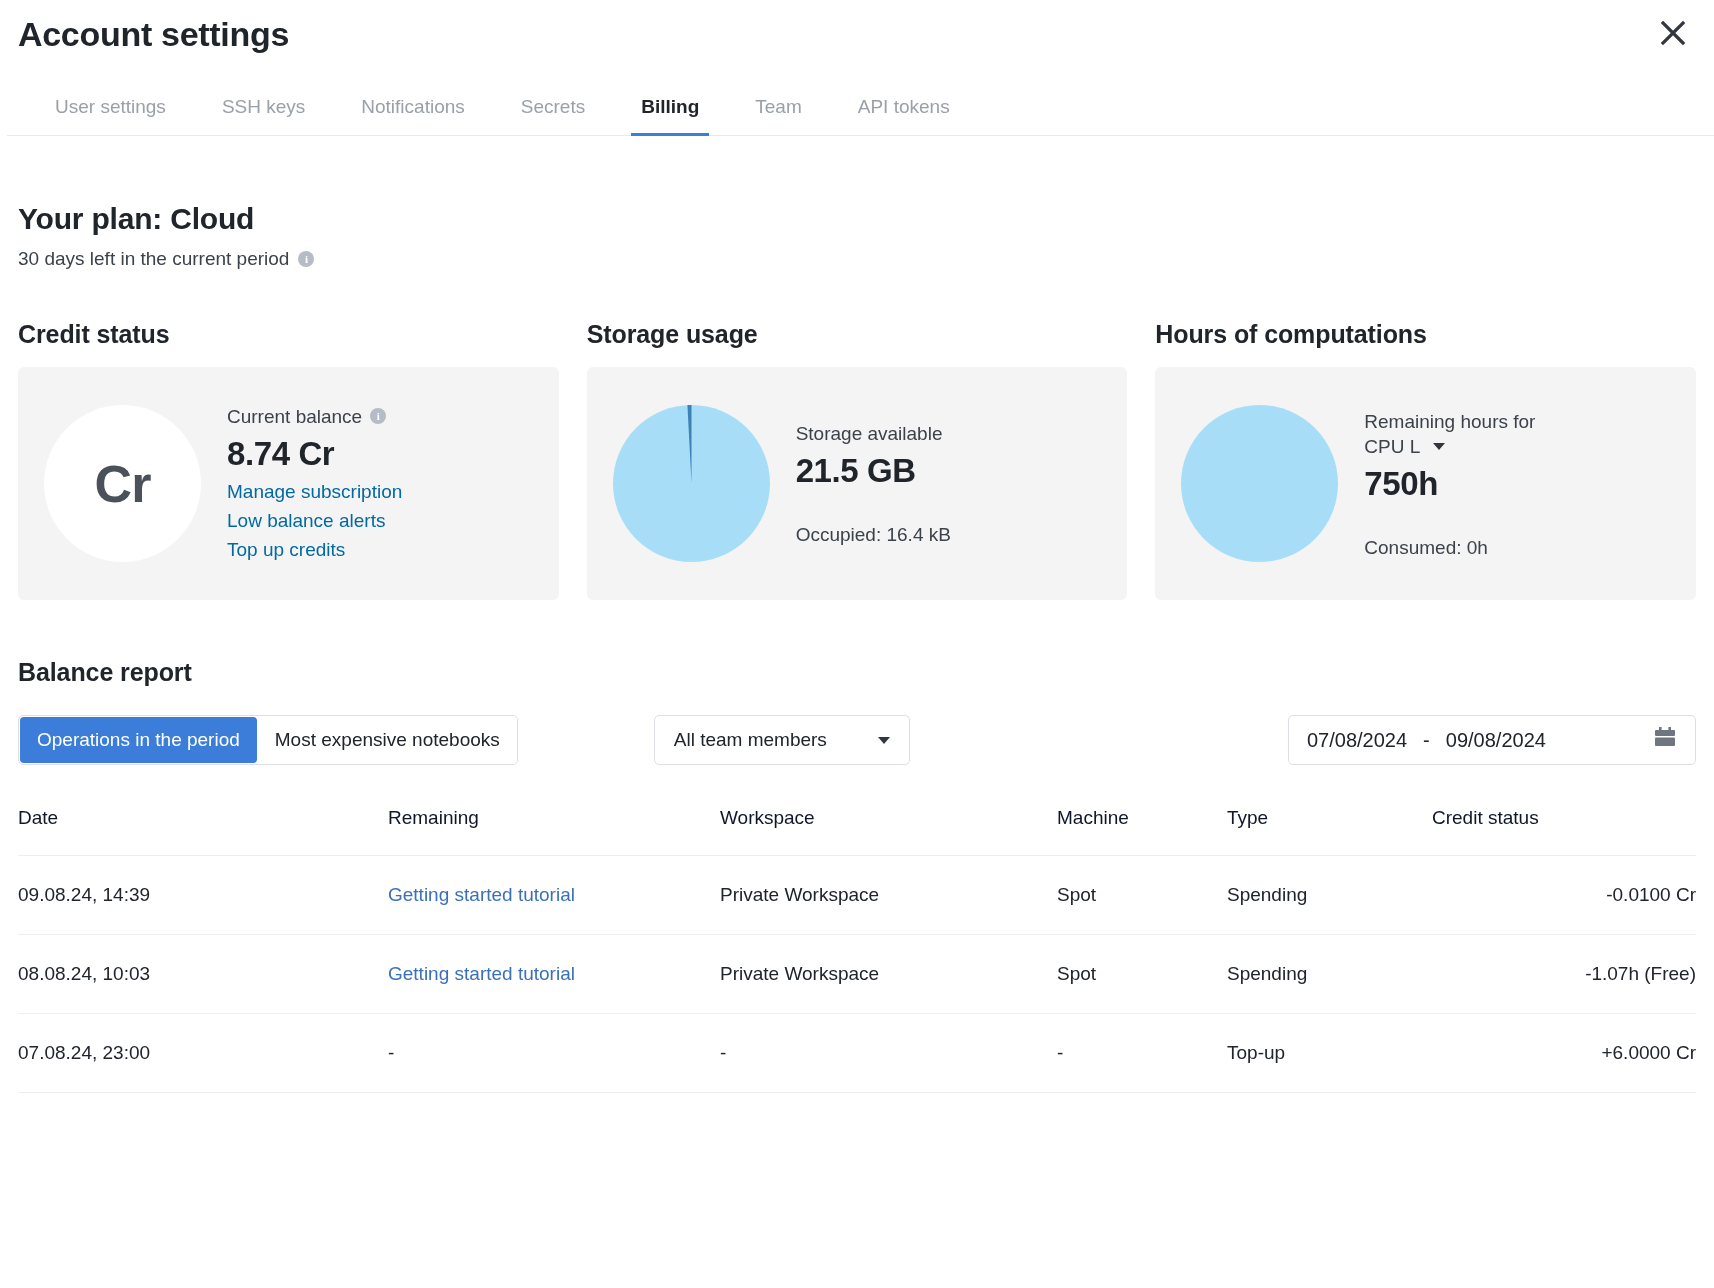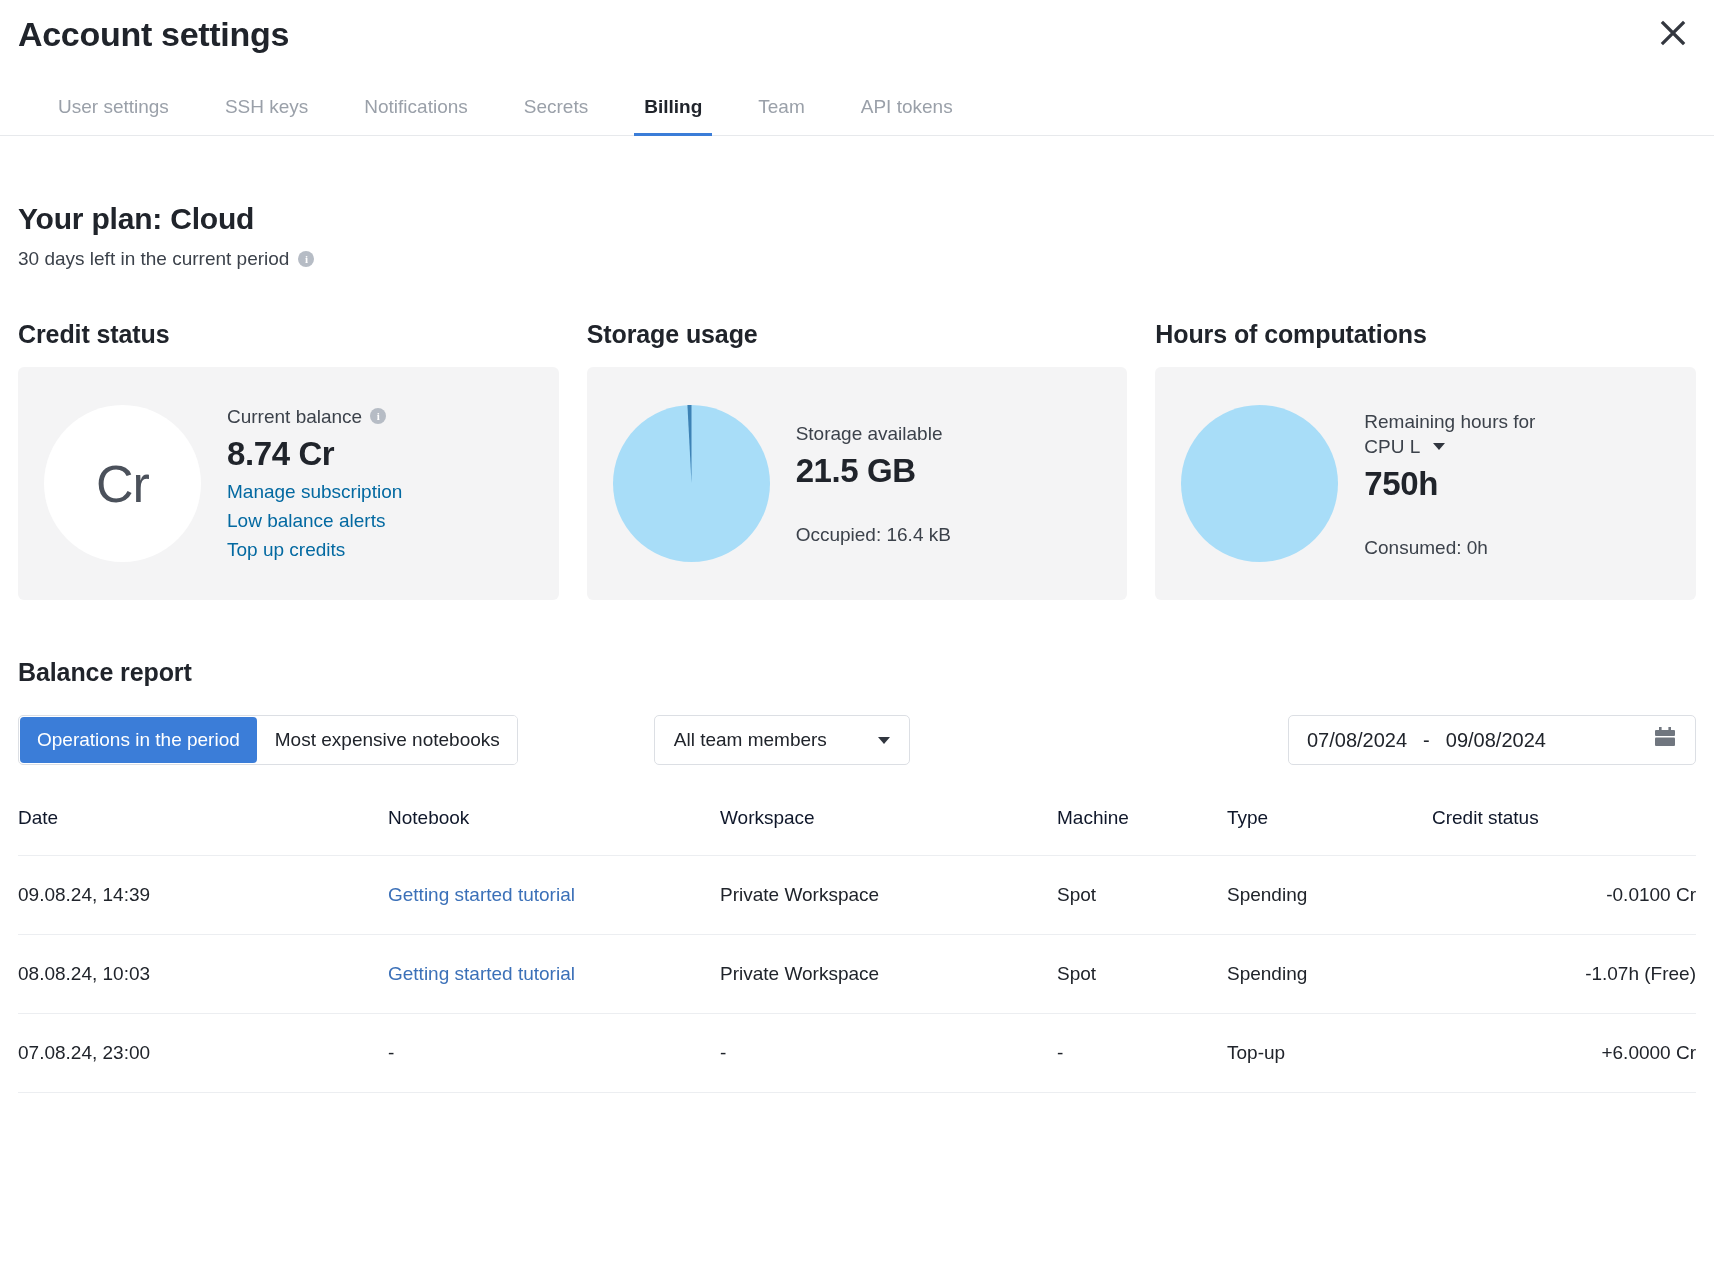--- a/index.html
+++ b/index.html
@@ -33,23 +33,24 @@
   }
   .close-btn svg { display: block; }
 
   
   .tabs {
     position: relative;
     display: flex;
     align-items: flex-end;
     gap: 0;
     margin-top: 24px;
-    padding: 0 28px;
+    padding: 0 18px;
     border-bottom: 1px solid #e7e9ec;
     height: 56px;
+    margin-left: 7px;
   }
   .tab {
     font-size: 19px;
     color: #9aa0a9;
     padding: 0 28px 16px 28px;
     cursor: pointer;
     position: relative;
     white-space: nowrap;
     line-height: 24px;
   }
@@ -112,21 +113,21 @@
     letter-spacing: -0.1px;
   }
   .card {
     background: #f4f4f5;
     border-radius: 6px;
     height: 233px;
     display: flex;
     align-items: center;
     padding: 0 26px;
   }
-  .viz { flex: none; margin-right: 26px; }
+  .viz { flex: none; margin-right: 26px; font-weight: bold; }
   .cr-circle {
     width: 157px; height: 157px;
     border-radius: 50%;
     background: #ffffff;
     display: flex; align-items: center; justify-content: center;
     font-size: 52px;
     color: #4b515b;
     letter-spacing: -1px;
   }
   .pie { width: 157px; height: 157px; display: block; }
@@ -391,21 +392,21 @@
           <rect x="15.4" y="1" width="2.6" height="4" fill="#70767f"></rect>
         </svg>
       </span>
     </div>
   </div>
 
   <table class="ops">
     <thead>
       <tr>
         <th class="c-date">Date</th>
-        <th class="c-nb">Notebook</th>
+        <th class="c-nb">Remaining</th>
         <th class="c-ws">Workspace</th>
         <th class="c-ma">Machine</th>
         <th class="c-ty">Type</th>
         <th class="c-cs">Credit status</th>
       </tr>
     </thead>
     <tbody>
       <tr>
         <td class="c-date">09.08.24, 14:39</td>
         <td class="c-nb"><a>Getting started tutorial</a></td>

